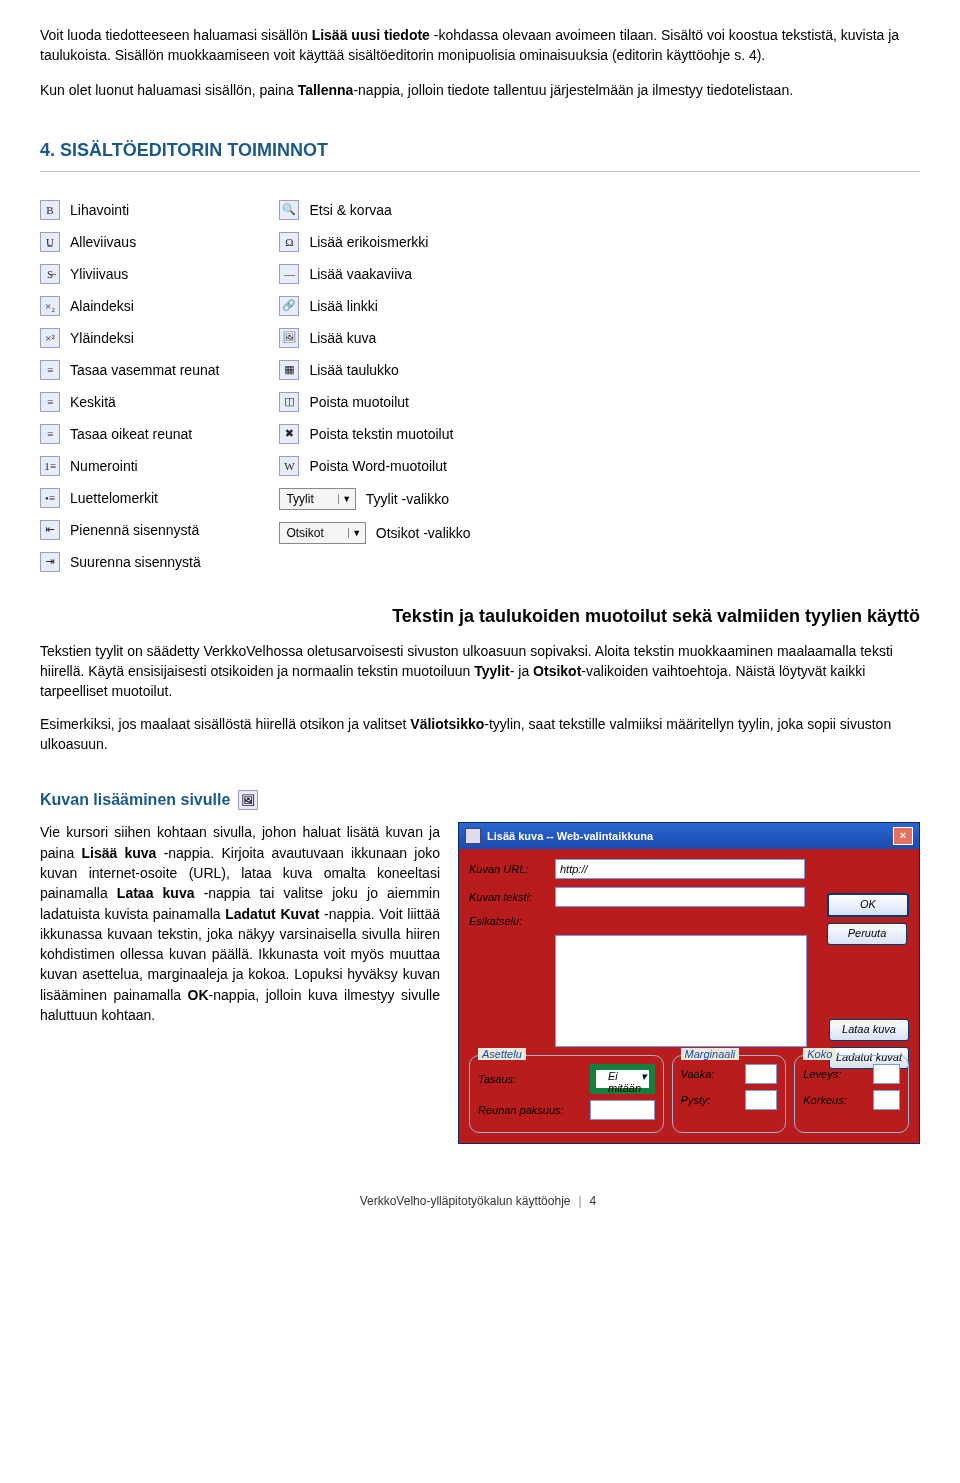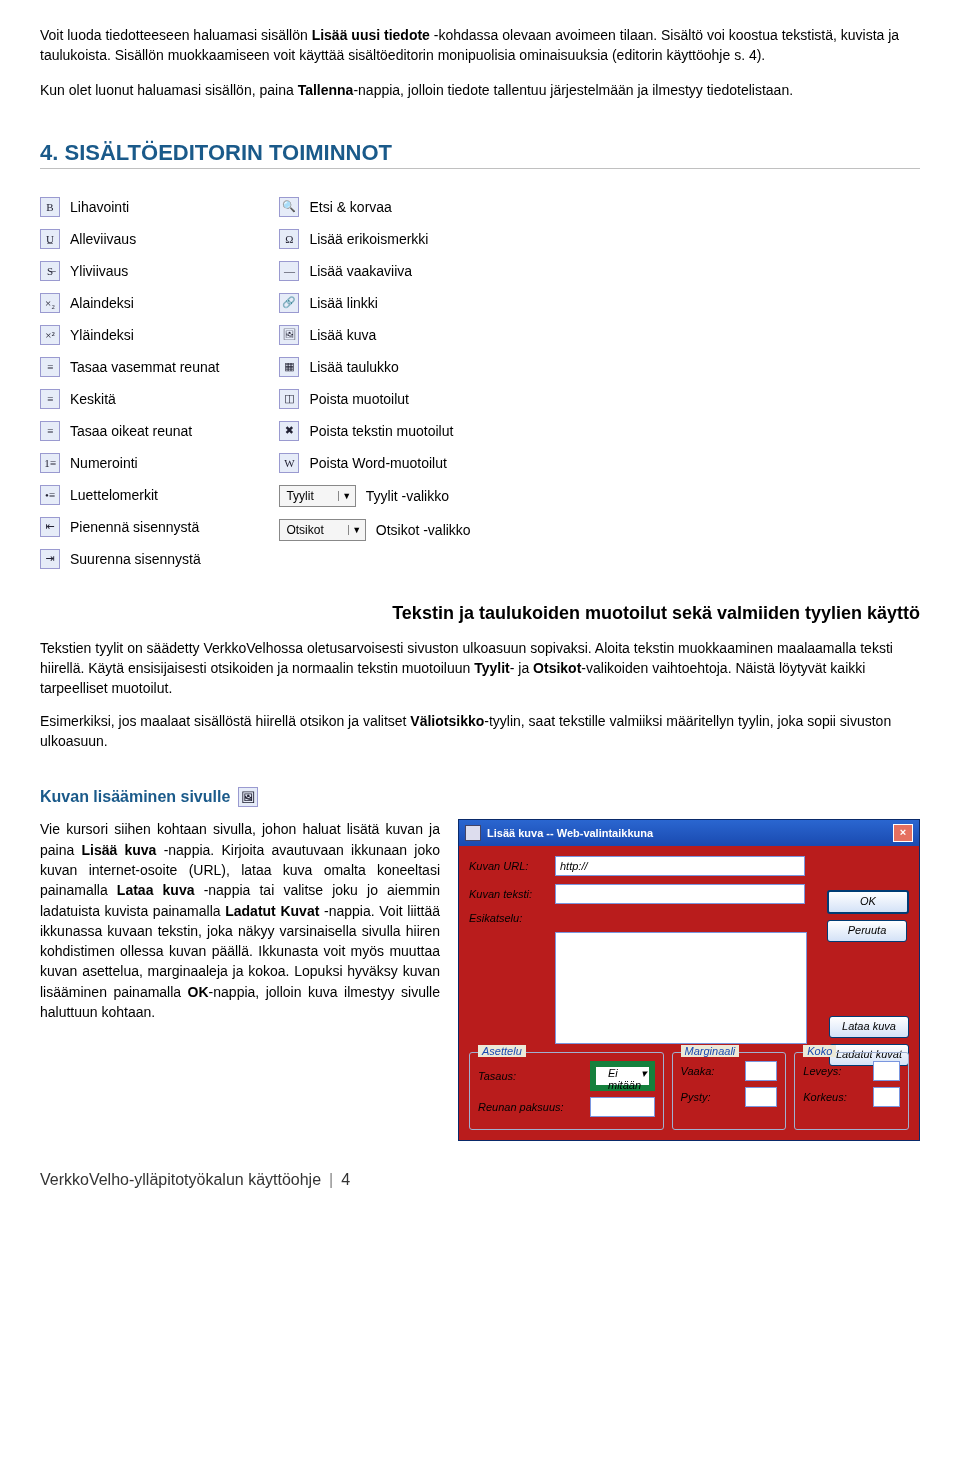--- a/index.html
+++ b/index.html
@@ -14,24 +14,24 @@
     padding: 25px 40px 20px 40px;
   }
   p {
     margin: 0 0 8px 0;
     line-height: 1.45;
   }
   .bold { font-weight: bold; }
   .section-title {
     color: #1a5a8a;
     font-weight: bold;
-    font-size: 22px;
+    font-size: 18px;
     margin: 40px 0 8px 0;
     border-bottom: 1px solid #c0c0c0;
-    padding-bottom: 2px;
+    padding-bottom: 10px;
     display: flex;
     align-items: center;
     gap: 8px;
     text-align: right;
   }
   .subsection-title {
     color: #1a5a8a;
     font-weight: bold;
     font-size: 16px;
     margin: 36px 0 12px 0;
@@ -189,21 +189,21 @@
   .dlg-body-rel {
     position: relative;
     font-style: italic;
   }
   .fieldset-row {
     display: flex;
     gap: 8px;
   }
   .fieldset {
     border: 1px solid #a0b0d0;
-    border-radius: 3px;
+    border-radius: 10px;
     padding: 8px 8px 6px 8px;
     flex: 1;
     position: relative;
   }
   .fieldset .legend {
     position: absolute;
     top: -8px; left: 8px;
     background: #ece9d8;
     padding: 0 4px;
     color: #1a4ab0;
@@ -227,24 +227,24 @@
   .fs-select {
     flex:1;
     height: 18px;
     border: 6px solid #15803d;
     background: #fff;
     display:flex; justify-content:space-between;
     padding: 0 2px 0 12px;
     font-size: 11px;
   }
   .footer {
-    text-align: left;
-    font-size: 16px;
+    text-align: center;
+    font-size: 12px;
     color: #333;
-    margin-top: 30px;
+    margin-top: 50px;
     padding-right: 4px;
   }
   .footer .sep {
     color: #888;
     padding: 0 8px;
   }
 </style>
 </head>
 <body>
 

